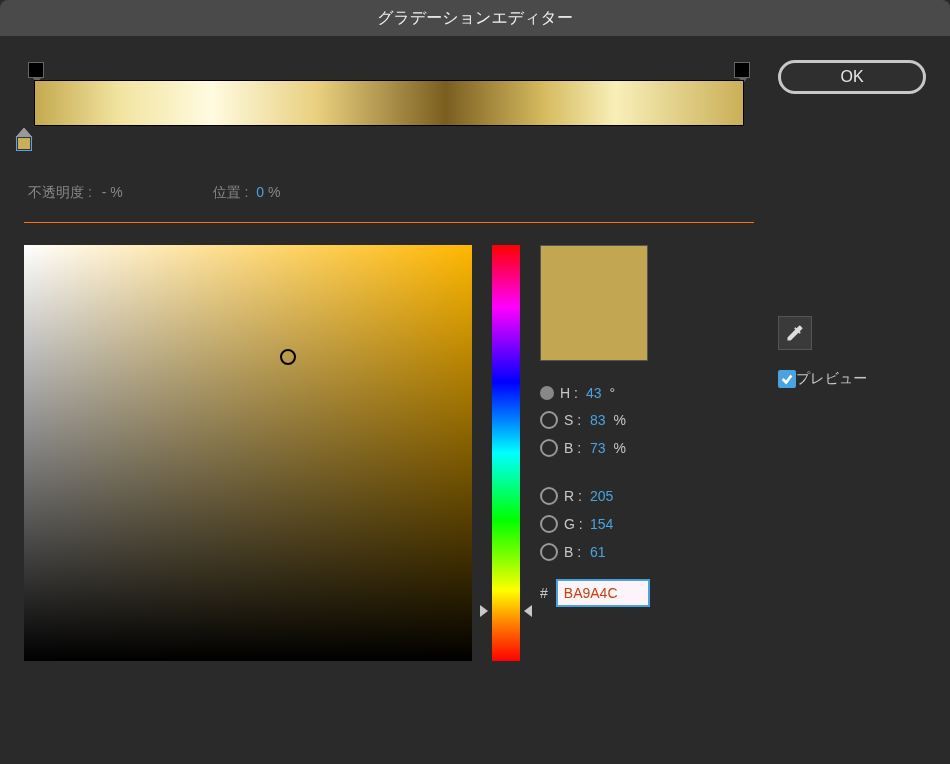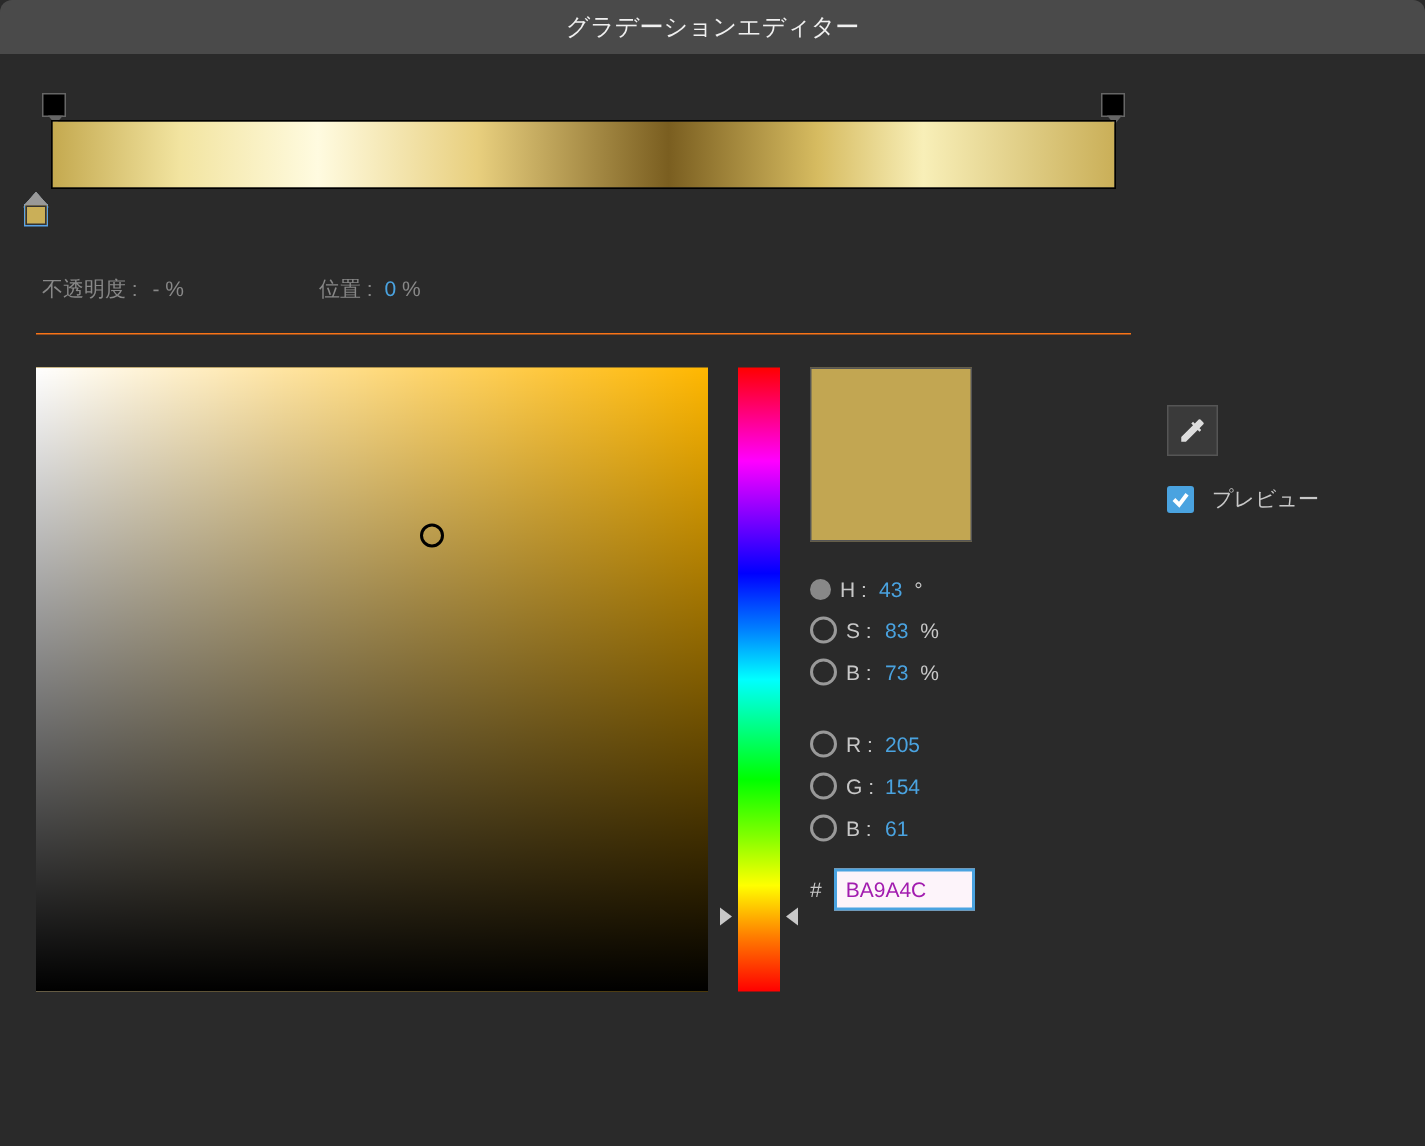--- a/index.html
+++ b/index.html
@@ -54,27 +54,27 @@
   .values-col { display: flex; flex-direction: column; gap: 10px; }
   .swatch { width: 108px; height: 116px; background: #c2a652; border: 1px solid #555; margin-bottom: 14px; }
   .val-row { display: flex; align-items: center; gap: 6px; }
   .radio { width: 18px; height: 18px; border: 2px solid #999; border-radius: 50%; display: inline-block; background: #2a2a2a; cursor: pointer; }
   .radio.filled { width: 14px; height: 14px; border-width: 2px; background: #888; border-color: #888; }
   .val-label { color: #c8c8c8; min-width: 20px; }
   .val-num { color: #4aa3e0; }
   .val-unit { color: #c8c8c8; margin-left: 2px; }
   .spacer { height: 10px; }
   .hex-row { display: flex; align-items: center; gap: 8px; margin-top: 8px; }
-  .hex-input { width: 94px; height: 28px; background: #fdf4fa; border: 2px solid #4aa3e0; padding: 2px 6px; font-size: 14px; color: #a21caf; outline: none; }
+  .hex-input { width: 94px; height: 28px; background: #fdf4fa; border: 2px solid #4aa3e0; padding: 2px 6px; font-size: 14px; color: #c2410c; outline: none; }
   .hash { color: #c8c8c8; }
 
   .eyedrop-wrap { margin-top: 210px; display: flex; flex-direction: column; align-items: flex-start; gap: 20px; }
   .eyedrop { width: 34px; height: 34px; background: #3a3a3a; border: 1px solid #555; display: flex; align-items: center; justify-content: center; cursor: pointer; }
   .eyedrop svg { width: 20px; height: 20px; fill: #ddd; }
-  .preview-row { display: flex; align-items: center; gap: 12px; cursor: pointer; }
+  .preview-row { display: flex; align-items: center; gap: 0; cursor: pointer; }
   .checkbox { width: 18px; height: 18px; background: #4aa3e0; display: flex; align-items: center; justify-content: center; border-radius: 2px; }
   .checkbox svg { width: 14px; height: 14px; stroke: #fff; stroke-width: 3; fill: none; }
 </style>
 </head>
 <body>
 
 <div class="titlebar">グラデーションエディター</div>
 
 <div class="main">
   <div class="left">
@@ -169,20 +169,21 @@
         <div class="hex-row">
           <span class="hash">#</span>
           <input class="hex-input" value="BA9A4C" style="">
         </div>
       </div>
     </div>
 
   </div>
 
   <div class="right">
+    <div class="btn ok">OK</div>
     <div class="eyedrop-wrap">
       <div class="eyedrop">
         <svg viewBox="0 0 24 24">
             <path d="M20.71 5.63l-2.34-2.34a1 1 0 00-1.41 0l-3.12 3.12-1.42-1.42-1.41 1.41 1.42 1.42L3 17.25V21h3.75l9.43-9.43 1.42 1.42 1.41-1.41-1.42-1.42 3.12-3.12a1 1 0 000-1.41z"></path>
           </svg>
       </div>
       <div class="preview-row">
         <span class="checkbox">
           <svg viewBox="0 0 16 16">
               <polyline points="3,8 7,12 13,4"></polyline>

